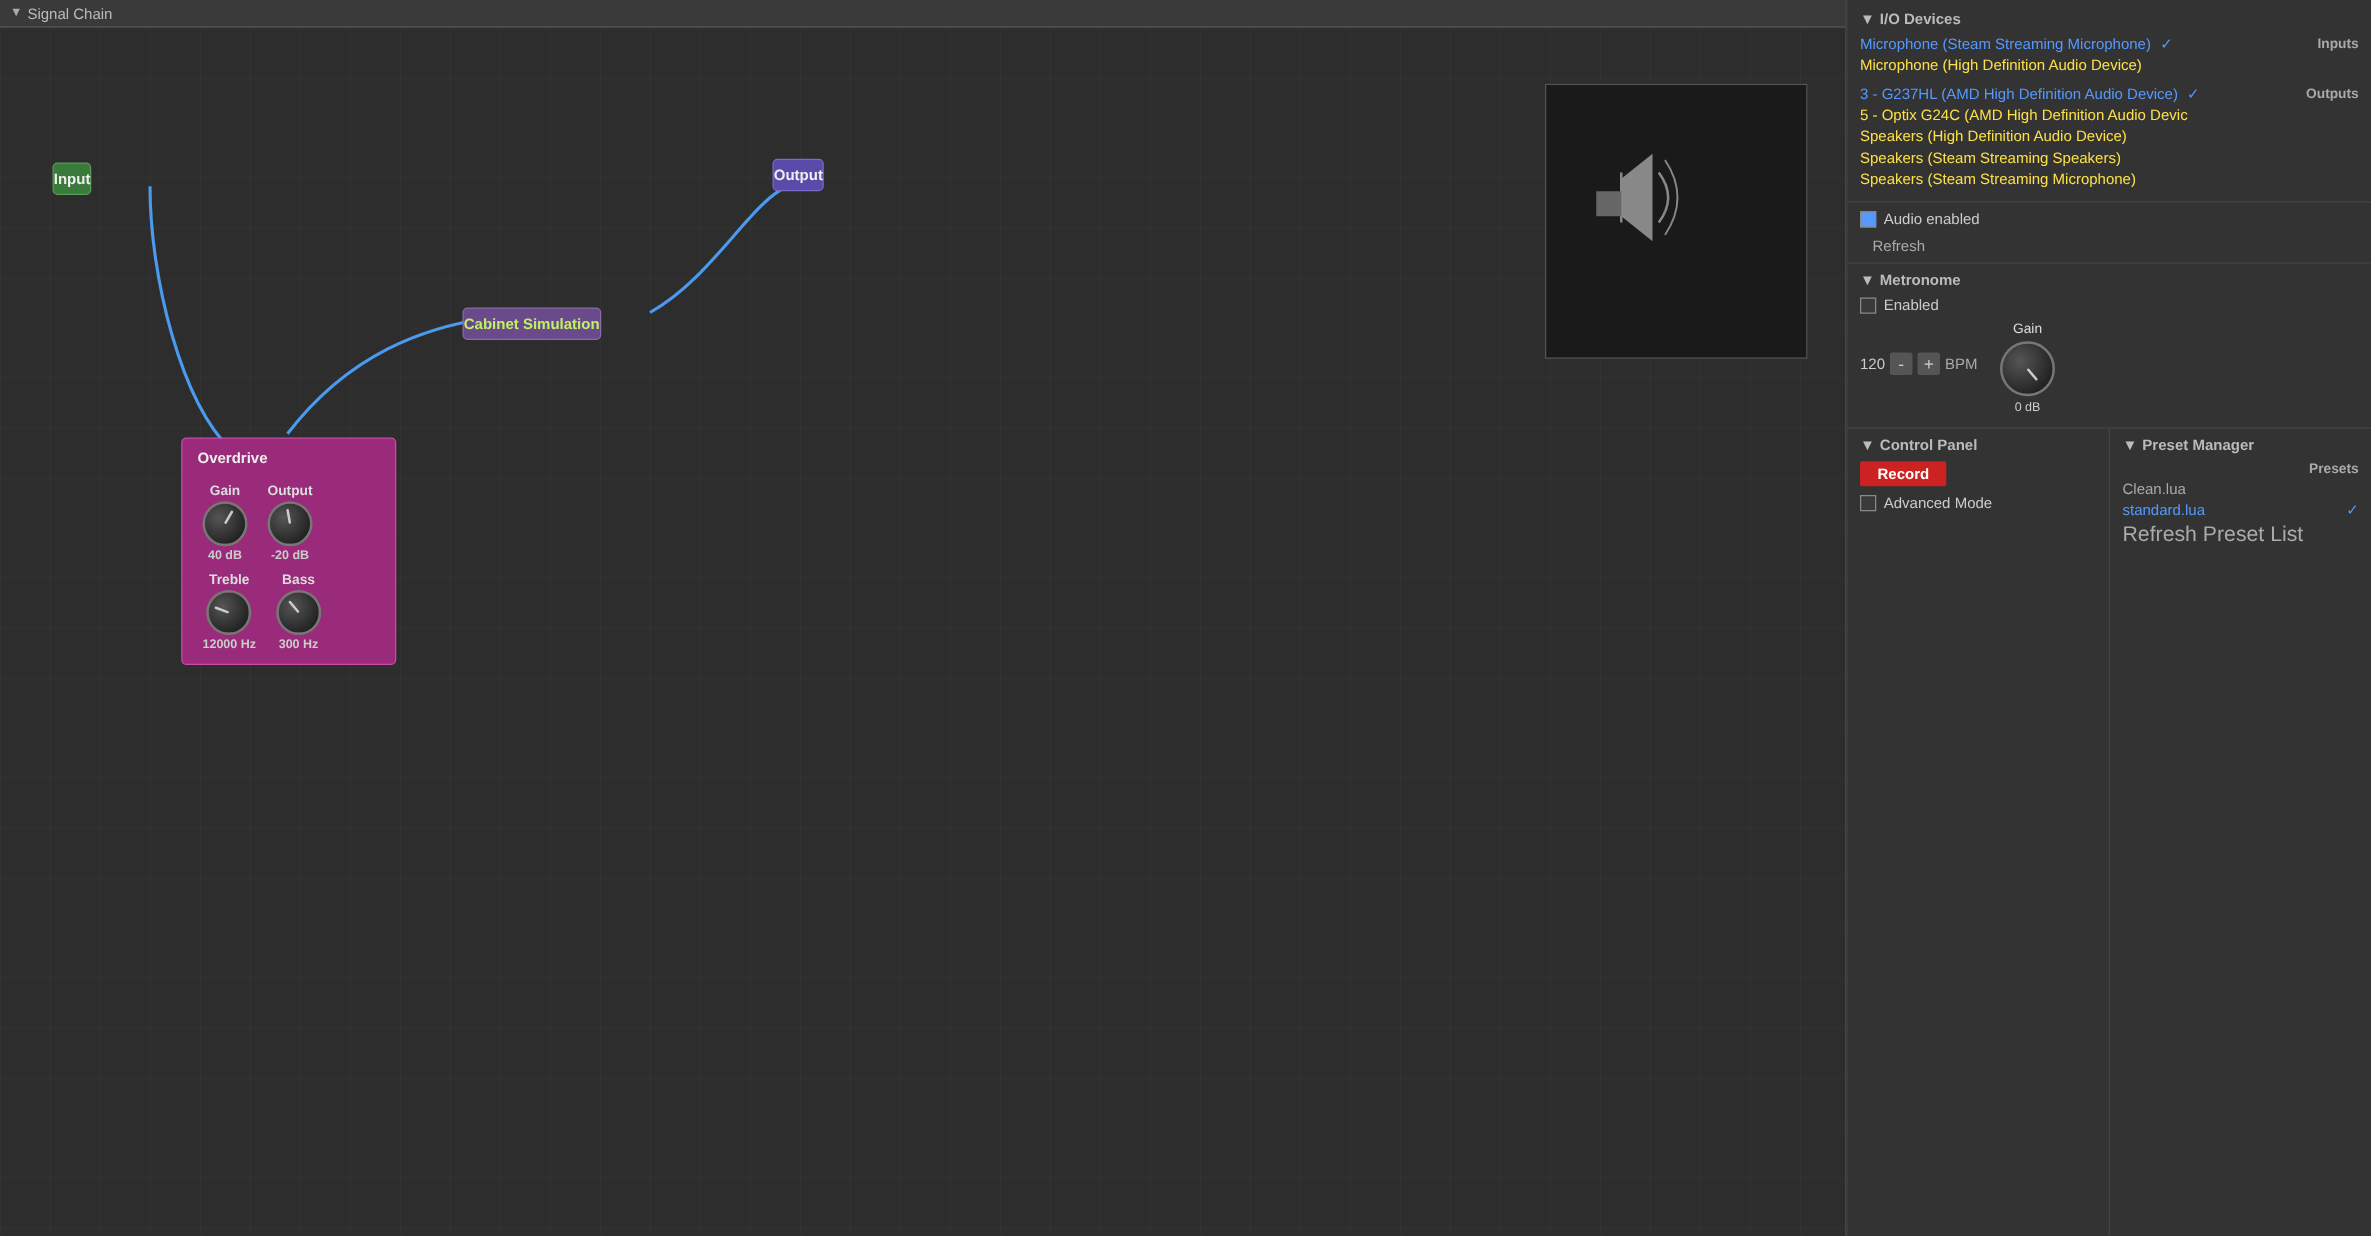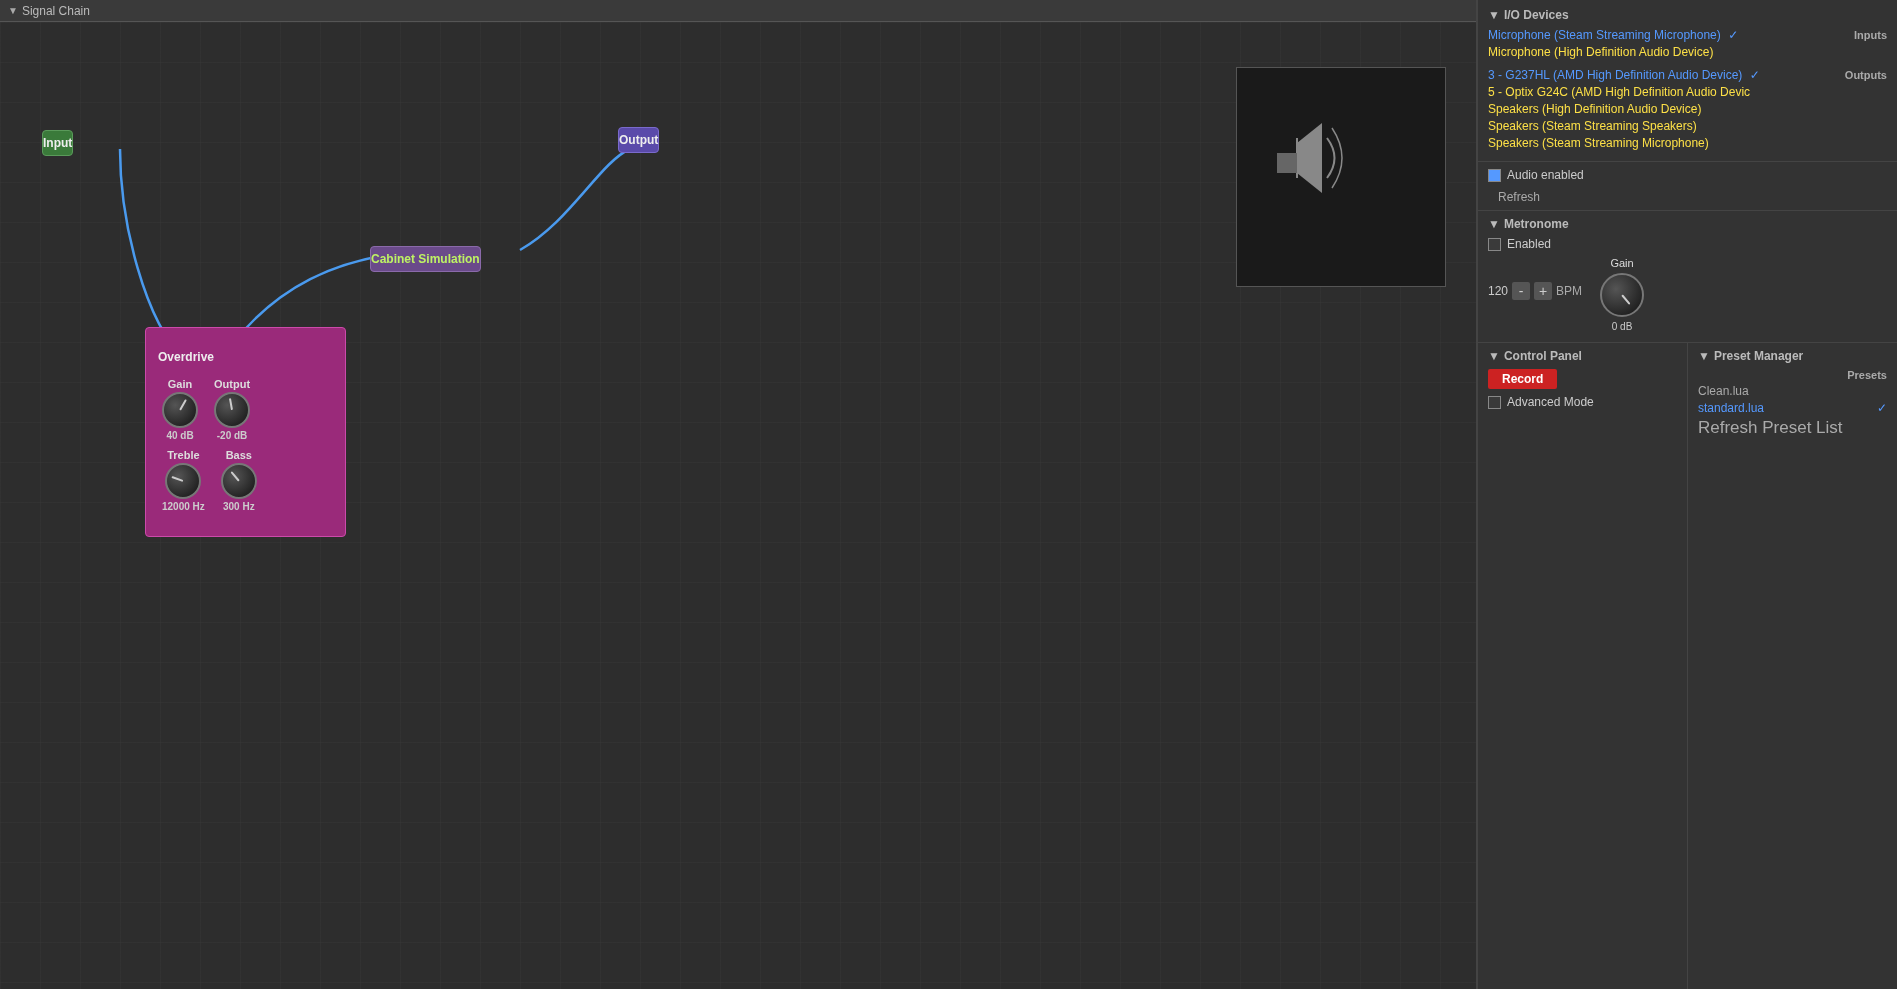--- a/index.html
+++ b/index.html
@@ -90,24 +90,24 @@
       border: 1px solid #8a6aaa;
       color: #bef264;
       top: 224px;
       left: 370px;
     }
 
     .node-overdrive {
       background: #9a2a7a;
       border: 1px solid #cc4aaa;
       color: #eee;
-      top: 305px;
+      top: 328px;
       left: 145px;
-      width: 201px;
-      padding: 20px 8px;
+      width: 172px;
+      padding: 6px 8px;
     }
 
     .node-overdrive-header {
       font-size: 12px;
       font-weight: bold;
       color: #eee;
       margin-bottom: 8px;
       padding: 2px 4px;
     }
 

